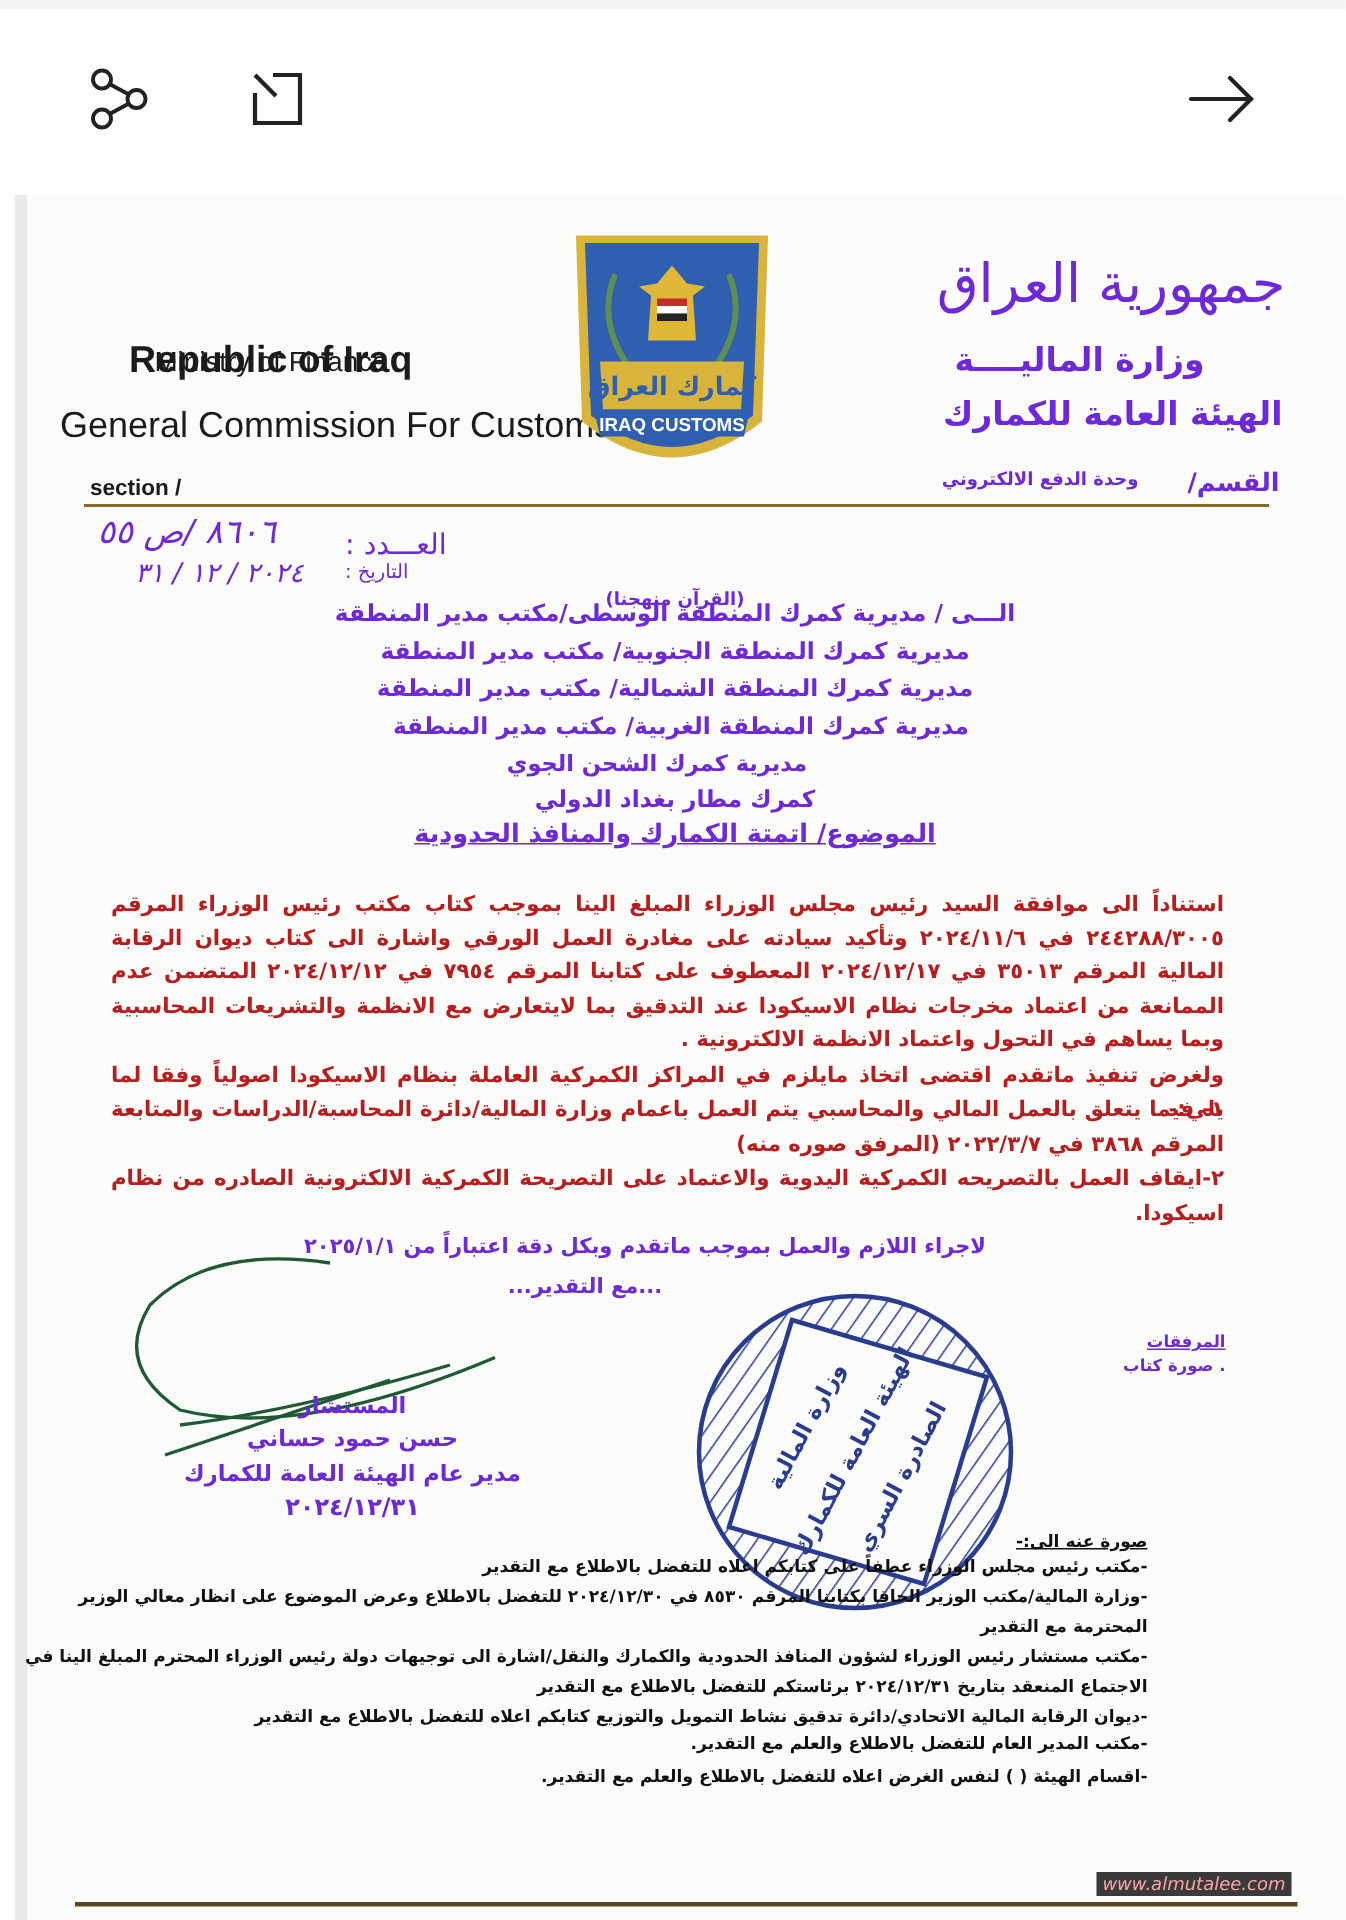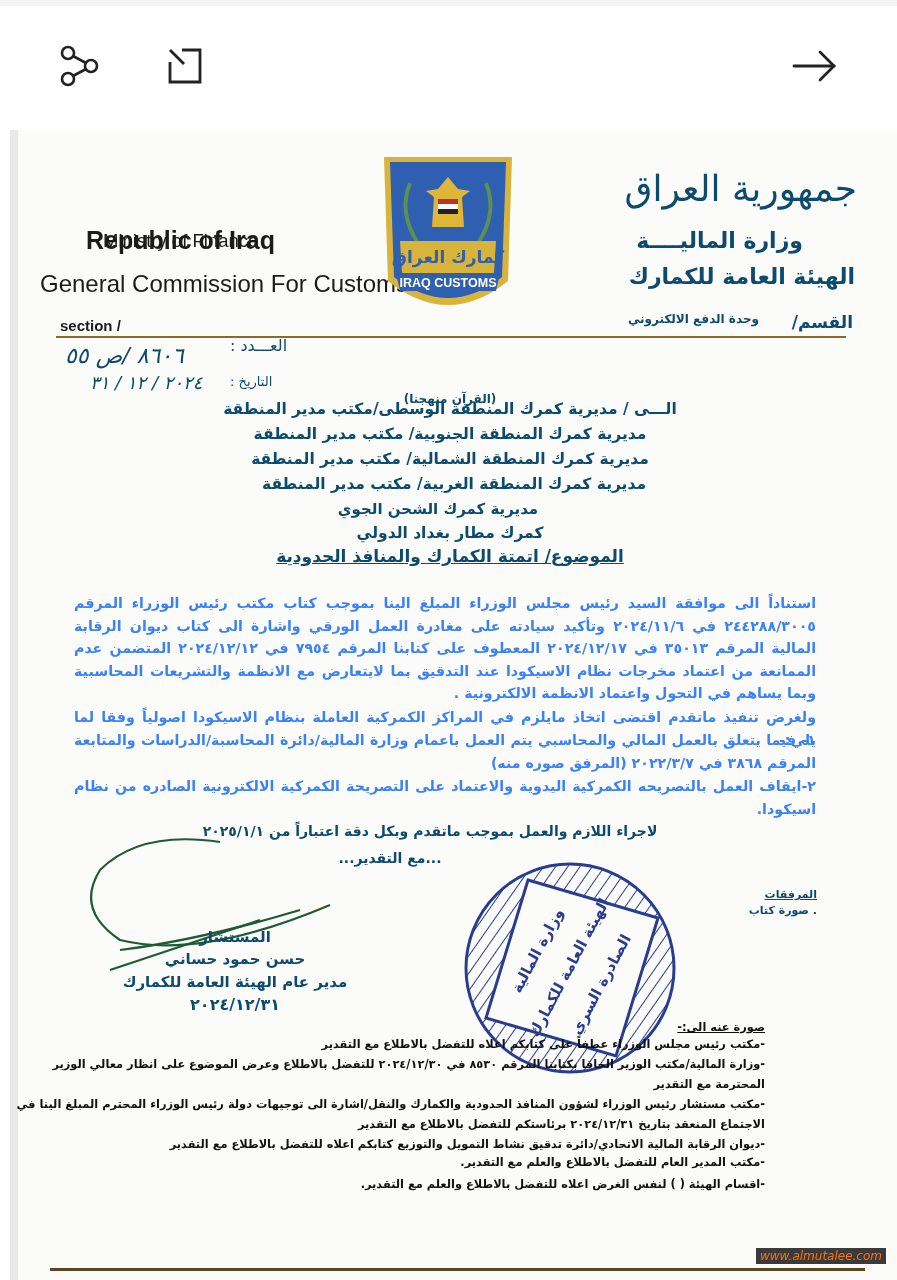--- a/index.html
+++ b/index.html
@@ -4,28 +4,28 @@
 <style>
   html, body { margin:0; padding:0; }
   body { width:897px; height:1280px; background:#ffffff; position:relative; overflow:hidden; font-family:"DejaVu Sans", sans-serif; }
   .topbar { position:absolute; left:0; top:0; width:897px; height:130px; background:#ffffff; }
   .topbar .strip { position:absolute; left:0; top:0; width:897px; height:6px; background:#f3f3f3; }
   .icon-btn { position:absolute; top:44px; width:48px; height:48px; display:flex; align-items:center; justify-content:center; cursor:pointer; }
   .title { position:absolute; left:258px; top:46px; font-family:"Liberation Sans", sans-serif; font-size:38px; color:#1a1a1a; white-space:nowrap; letter-spacing:0.2px; }
   .doc { position:absolute; left:10px; top:130px; width:887px; height:1150px; background:#fbfbfa; }
   .doc .edge { position:absolute; left:0; top:0; width:8px; height:1150px; background:#e9e9e9; }
   .en { position:absolute; font-family:"Liberation Sans", sans-serif; color:#1b1b1b; white-space:nowrap; }
-  .ar { position:absolute; direction:rtl; font-family:"DejaVu Sans", sans-serif; color:#0c4a6e; white-space:nowrap; }
+  .ar { position:absolute; direction:rtl; font-family:"DejaVu Sans", sans-serif; color:#6d28d9; white-space:nowrap; }
   .hline { position:absolute; height:2px; background:#8a6a2a; }
   .logo { position:absolute; left:378px; top:153px; width:140px; height:170px; }
   .center { text-align:center; }
-  .body-text { position:absolute; direction:rtl; text-align:justify; font-family:"DejaVu Sans", sans-serif; font-weight:bold; color:#3b82f6; font-size:14.2px; line-height:22.6px; }
+  .body-text { position:absolute; direction:rtl; text-align:justify; font-family:"DejaVu Sans", sans-serif; font-weight:bold; color:#b91c1c; font-size:14.2px; line-height:22.6px; }
   .cc { position:absolute; direction:rtl; font-family:"DejaVu Sans", sans-serif; font-weight:bold; color:#111; font-size:11.4px; line-height:20px; white-space:nowrap; }
   .stamp { position:absolute; left:462px; top:860px; width:216px; height:216px; }
-  .watermark { position:absolute; right:11px; top:1248px; background:#3a3a3a; color:#f97316; font-family:"DejaVu Sans", sans-serif; font-style:italic; font-size:12px; padding:1px 4px; }
+  .watermark { position:absolute; right:36px; top:1248px; background:#3a3a3a; color:#fca5a5; font-family:"DejaVu Sans", sans-serif; font-style:italic; font-size:12px; padding:1px 4px; }
 </style>
 </head>
 <body>
 
 <div class="topbar">
   <div class="strip"></div>
   <div class="icon-btn" style="left:56px;">
     <span>
       <svg width="44" height="44" viewBox="0 0 44 44">
           <g fill="none" stroke="#222" stroke-width="2.6">
@@ -89,21 +89,21 @@
 </div>
 
 <div class="ar" style="right:40px; top:168px; font-size:36px; font-family:'DejaVu Serif', serif;">جمهورية العراق</div>
 <div class="ar" style="right:94px; top:228px; font-size:22px; font-weight:bold;">وزارة الماليــــة</div>
 <div class="ar" style="right:42px; top:264px; font-size:22px; font-weight:bold;">الهيئة العامة للكمارك</div>
 <div class="ar" style="right:44px; top:312px; font-size:17px; font-weight:bold;">القسم/</div>
 <div class="ar" style="right:138px; top:312px; font-size:12px; font-weight:bold;">وحدة الدفع الالكتروني</div>
 
 <div class="hline" style="left:56px; top:336px; width:790px;"></div>
 
-<div class="ar" style="left:230px; top:336px; font-size:16px;">العـــدد :</div>
+<div class="ar" style="left:230px; top:352px; font-size:19px;">العـــدد :</div>
 <div class="ar" style="left:65px; top:343px; font-size:22px; font-style:italic;">٨٦٠٦ /ص ٥٥</div>
 <div class="ar" style="left:230px; top:374px; font-size:13px;">التاريخ :</div>
 <div class="ar" style="left:90px; top:372px; font-size:18px; font-style:italic;">٢٠٢٤ / ١٢ / ٣١</div>
 
 <div class="ar center" style="left:250px; top:378px; width:400px; font-size:12px; font-weight:bold;margin-top:14px;">(القرآن منهجنا)</div>
 <div>
   <div class="ar center" style="left:200px; top:400px; width:500px; font-size:15.5px; font-weight:bold;">الـــى / مديرية كمرك المنطقة الوسطى/مكتب مدير المنطقة</div>
   <div class="ar center" style="left:200px; top:425px; width:500px; font-size:15.5px; font-weight:bold;">مديرية كمرك المنطقة الجنوبية/ مكتب مدير المنطقة</div>
   <div class="ar center" style="left:200px; top:450px; width:500px; font-size:15.5px; font-weight:bold;">مديرية كمرك المنطقة الشمالية/ مكتب مدير المنطقة</div>
   <div class="ar center" style="left:204px; top:475px; width:500px; font-size:15.5px; font-weight:bold;">مديرية كمرك المنطقة الغربية/ مكتب مدير المنطقة</div>

